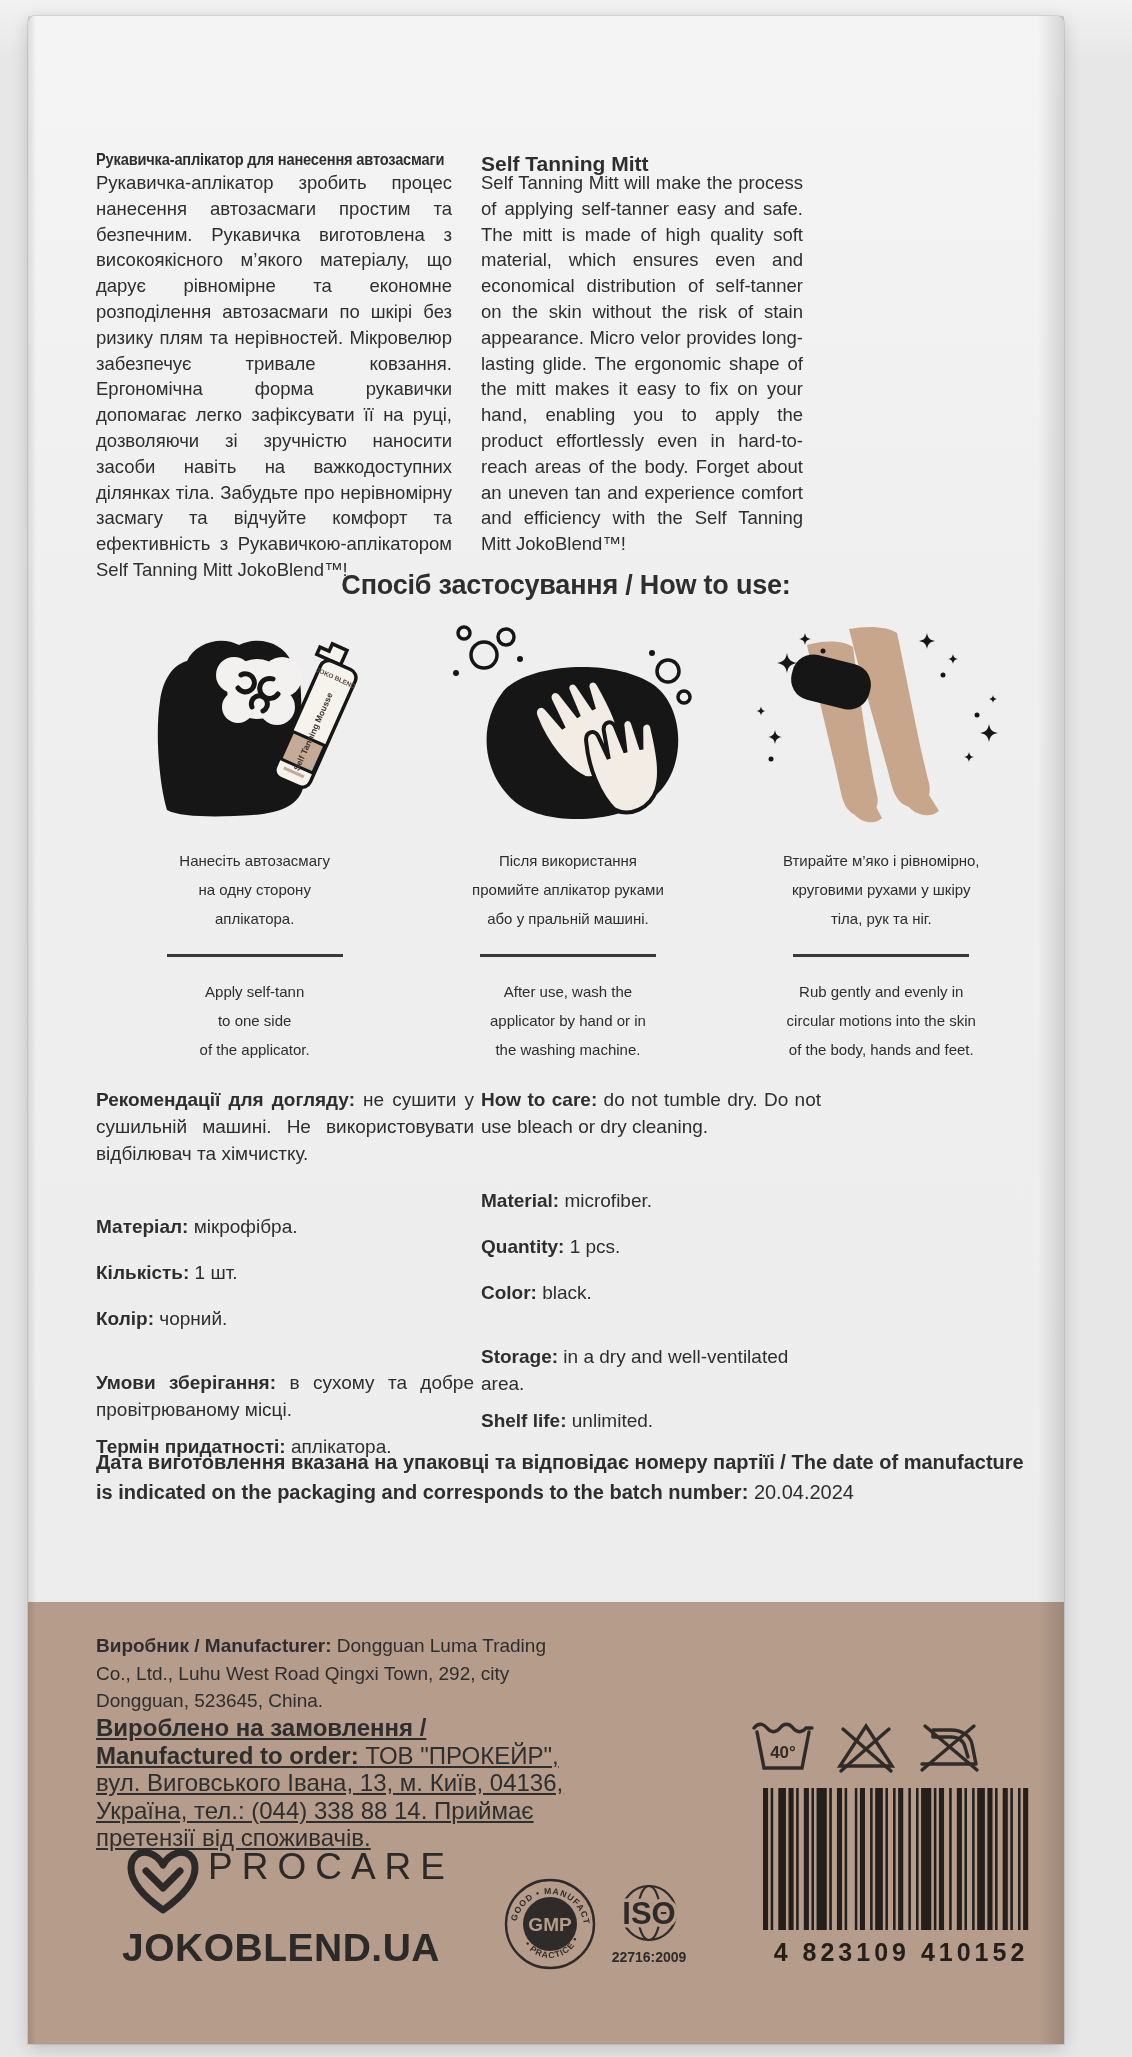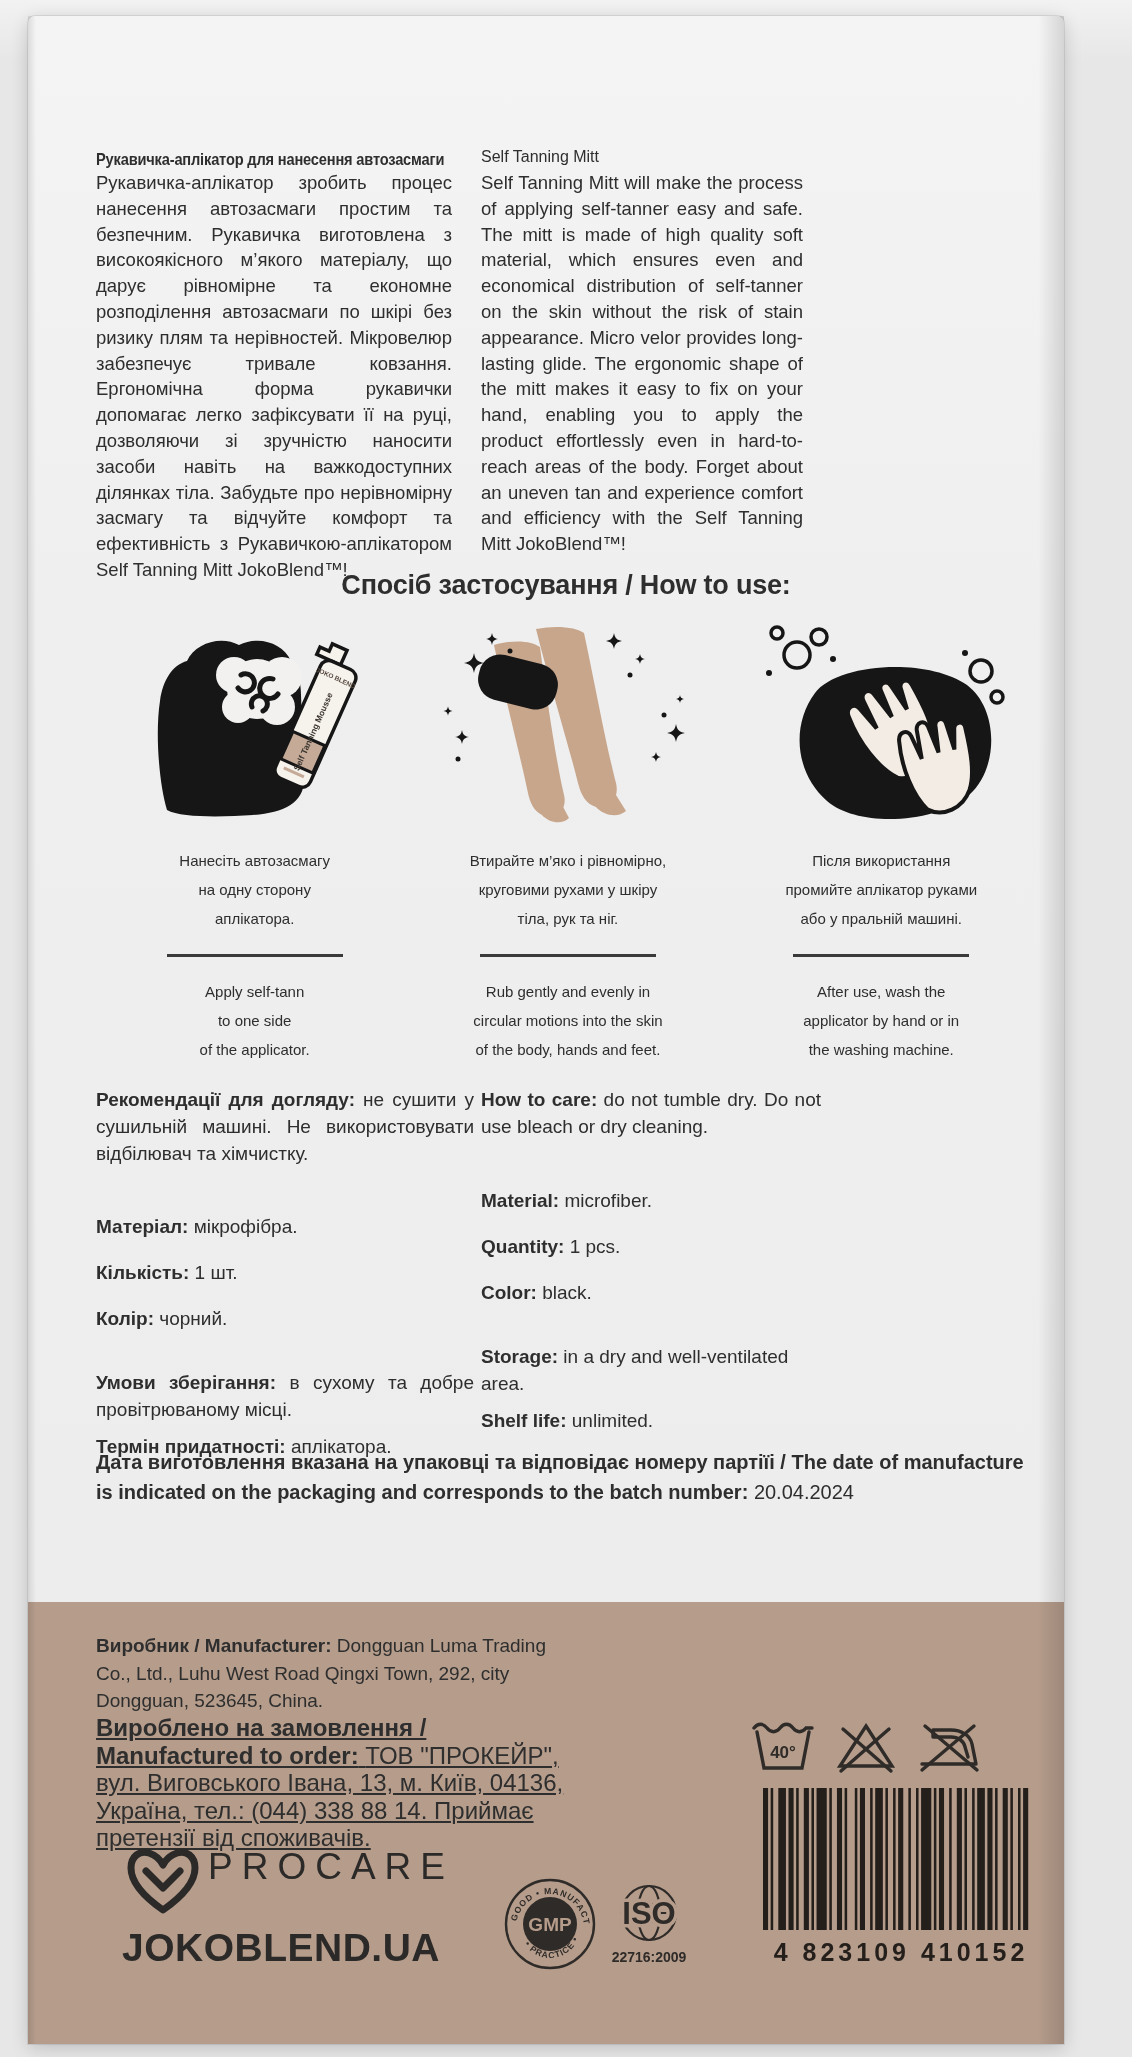--- a/index.html
+++ b/index.html
@@ -18,21 +18,21 @@
        background:linear-gradient(90deg,rgba(0,0,0,.10),rgba(0,0,0,0));pointer-events:none;}
 
   .abs{position:absolute;}
   p{margin:0;}
   .b{font-weight:bold;text-align:center;}
   .just{text-align:justify;}
   .prelines{white-space:pre-line;}
 
   .ua-head{left:96px;top:136px;width:356px;font-size:17px;font-weight:bold;
            white-space:nowrap;letter-spacing:-.2px;transform:scaleX(.86);transform-origin:left;}
-  .en-head{left:481px;top:135px;width:330px;font-size:16px;font-weight:normal;}
+  .en-head{left:481px;top:135px;width:330px;font-size:21px;font-weight:bold;}
   .ua-body{left:96px;top:170px;width:356px;font-size:18.5px;line-height:25.8px;}
   .en-body{left:481px;top:170px;width:322px;font-size:18.5px;line-height:25.8px;}
 
   .howto-title{left:96px;top:570px;width:940px;text-align:center;
                font-size:27px;font-weight:bold;letter-spacing:-.2px;}
   .steps{left:98px;top:614px;width:940px;display:flex;}
   .step{width:313.3px;text-align:center;}
   .step svg.illus{display:block;margin:0 auto;width:300px;height:222px;}
   .cap{font-size:15px;line-height:29px;margin-top:10px;}
   .divider{width:176px;height:2.5px;background:#3a3a3a;border:0;margin:21px auto 20px auto;}
@@ -106,20 +106,50 @@
           <text transform="translate(7,58) rotate(-90)" text-anchor="middle" font-size="8.5" font-weight="bold" fill="#3a342e">Self Tanning Mousse</text>
         </g>
       </svg>
       <p class="cap prelines">Нанесіть автозасмагу
 на одну сторону
 аплікатора.</p>
       <div class="divider"></div>
       <p class="cap prelines">Apply self-tann
 to one side
 of the applicator.</p>
+    </div>
+
+    <div class="step">
+      <svg class="illus" viewBox="0 0 300 220">
+        <defs>
+          <path id="hand" d="M10,88 C0,70 -2,40 4,14 C6,5 16,5 17,13 L20,38 L24,10 C25,1 35,1 36,9 L38,37 L43,12 C44,3 54,4 54,12 L54,39 L60,20 C62,12 72,14 71,22 C69,46 66,68 56,82 C44,98 22,100 10,88 Z"></path>
+        </defs>
+        <g stroke="#161616" stroke-width="3.5" fill="none">
+          <circle cx="66" cy="40" r="13"></circle>
+            <circle cx="88" cy="22" r="8"></circle>
+            <circle cx="46" cy="18" r="6"></circle>
+          <circle cx="250" cy="56" r="11"></circle>
+            <circle cx="266" cy="82" r="6"></circle>
+        </g>
+        <g fill="#161616">
+          <circle cx="102" cy="44" r="3"></circle>
+            <circle cx="38" cy="58" r="3"></circle>
+            <circle cx="234" cy="38" r="3"></circle>
+        </g>
+        <path d="M84,78 C106,48 196,42 236,70 C268,94 268,154 238,180 C202,210 126,212 96,186 C64,158 60,110 84,78 Z" fill="#161616"></path>
+        <use href="#hand" transform="translate(106,92) rotate(-34) scale(1.05)" fill="#f2ece5" stroke="#161616" stroke-width="4"></use>
+        <use href="#hand" transform="translate(160,114) rotate(-18)" fill="#f2ece5" stroke="#161616" stroke-width="4"></use>
+      </svg>
+      <p class="cap prelines">Після використання
+промийте аплікатор руками
+або у пральній машині.</p>
+      <div class="divider"></div>
+      <p class="cap prelines">After use, wash the
+applicator by hand or in
+the washing machine.</p>
     </div>
 
     <div class="step">
       <svg class="illus" viewBox="0 0 300 220">
         <defs>
           <path id="spark" d="M0,-10 C1.2,-3.5 3.5,-1.2 10,0 C3.5,1.2 1.2,3.5 0,10 C-1.2,3.5 -3.5,1.2 -10,0 C-3.5,-1.2 -1.2,-3.5 0,-10 Z"></path>
         </defs>
         <path d="M118,14 C138,10 158,12 166,18 C176,64 188,130 198,168 C202,184 190,196 178,192 C168,189 163,180 160,168 C150,128 132,70 118,14 Z" fill="#c8a68c"></path>
         <path d="M178,192 C186,201 200,203 208,196 L198,180 Z" fill="#c8a68c"></path>
         <path d="M76,30 C96,24 114,26 122,32 C128,78 138,146 146,180 C150,196 136,206 124,200 C116,196 112,188 110,178 C102,140 86,78 76,30 Z" fill="#c8a68c"></path>
@@ -141,50 +171,20 @@
             <circle cx="40" cy="144" r="2.5"></circle>
         </g>
       </svg>
       <p class="cap prelines">Втирайте м’яко і рівномірно,
 круговими рухами у шкіру
 тіла, рук та ніг.</p>
       <div class="divider"></div>
       <p class="cap prelines">Rub gently and evenly in
 circular motions into the skin
 of the body, hands and feet.</p>
-    </div>
-
-    <div class="step">
-      <svg class="illus" viewBox="0 0 300 220">
-        <defs>
-          <path id="hand" d="M10,88 C0,70 -2,40 4,14 C6,5 16,5 17,13 L20,38 L24,10 C25,1 35,1 36,9 L38,37 L43,12 C44,3 54,4 54,12 L54,39 L60,20 C62,12 72,14 71,22 C69,46 66,68 56,82 C44,98 22,100 10,88 Z"></path>
-        </defs>
-        <g stroke="#161616" stroke-width="3.5" fill="none">
-          <circle cx="66" cy="40" r="13"></circle>
-            <circle cx="88" cy="22" r="8"></circle>
-            <circle cx="46" cy="18" r="6"></circle>
-          <circle cx="250" cy="56" r="11"></circle>
-            <circle cx="266" cy="82" r="6"></circle>
-        </g>
-        <g fill="#161616">
-          <circle cx="102" cy="44" r="3"></circle>
-            <circle cx="38" cy="58" r="3"></circle>
-            <circle cx="234" cy="38" r="3"></circle>
-        </g>
-        <path d="M84,78 C106,48 196,42 236,70 C268,94 268,154 238,180 C202,210 126,212 96,186 C64,158 60,110 84,78 Z" fill="#161616"></path>
-        <use href="#hand" transform="translate(106,92) rotate(-34) scale(1.05)" fill="#f2ece5" stroke="#161616" stroke-width="4"></use>
-        <use href="#hand" transform="translate(160,114) rotate(-18)" fill="#f2ece5" stroke="#161616" stroke-width="4"></use>
-      </svg>
-      <p class="cap prelines">Після використання
-промийте аплікатор руками
-або у пральній машині.</p>
-      <div class="divider"></div>
-      <p class="cap prelines">After use, wash the
-applicator by hand or in
-the washing machine.</p>
     </div>
   </div>
 
   <div class="abs care-col care-ua">
     <p class="r1 just"><span class="b">Рекомендації для догляду:</span> <span>не сушити у сушильній машині. Не використовувати відбілювач та хімчистку.</span></p>
     <p class="r2"><span class="b">Матеріал:</span> <span>мікрофібра.</span></p>
     <p class="r3"><span class="b">Кількість:</span> <span>1 шт.</span></p>
     <p class="r4"><span class="b">Колір:</span> <span>чорний.</span></p>
     <p class="r5 just"><span class="b">Умови зберігання:</span> <span>в сухому та добре провітрюваному місці.</span></p>
     <p><span class="b">Термін придатності:</span> <span>аплікатора.</span></p>

